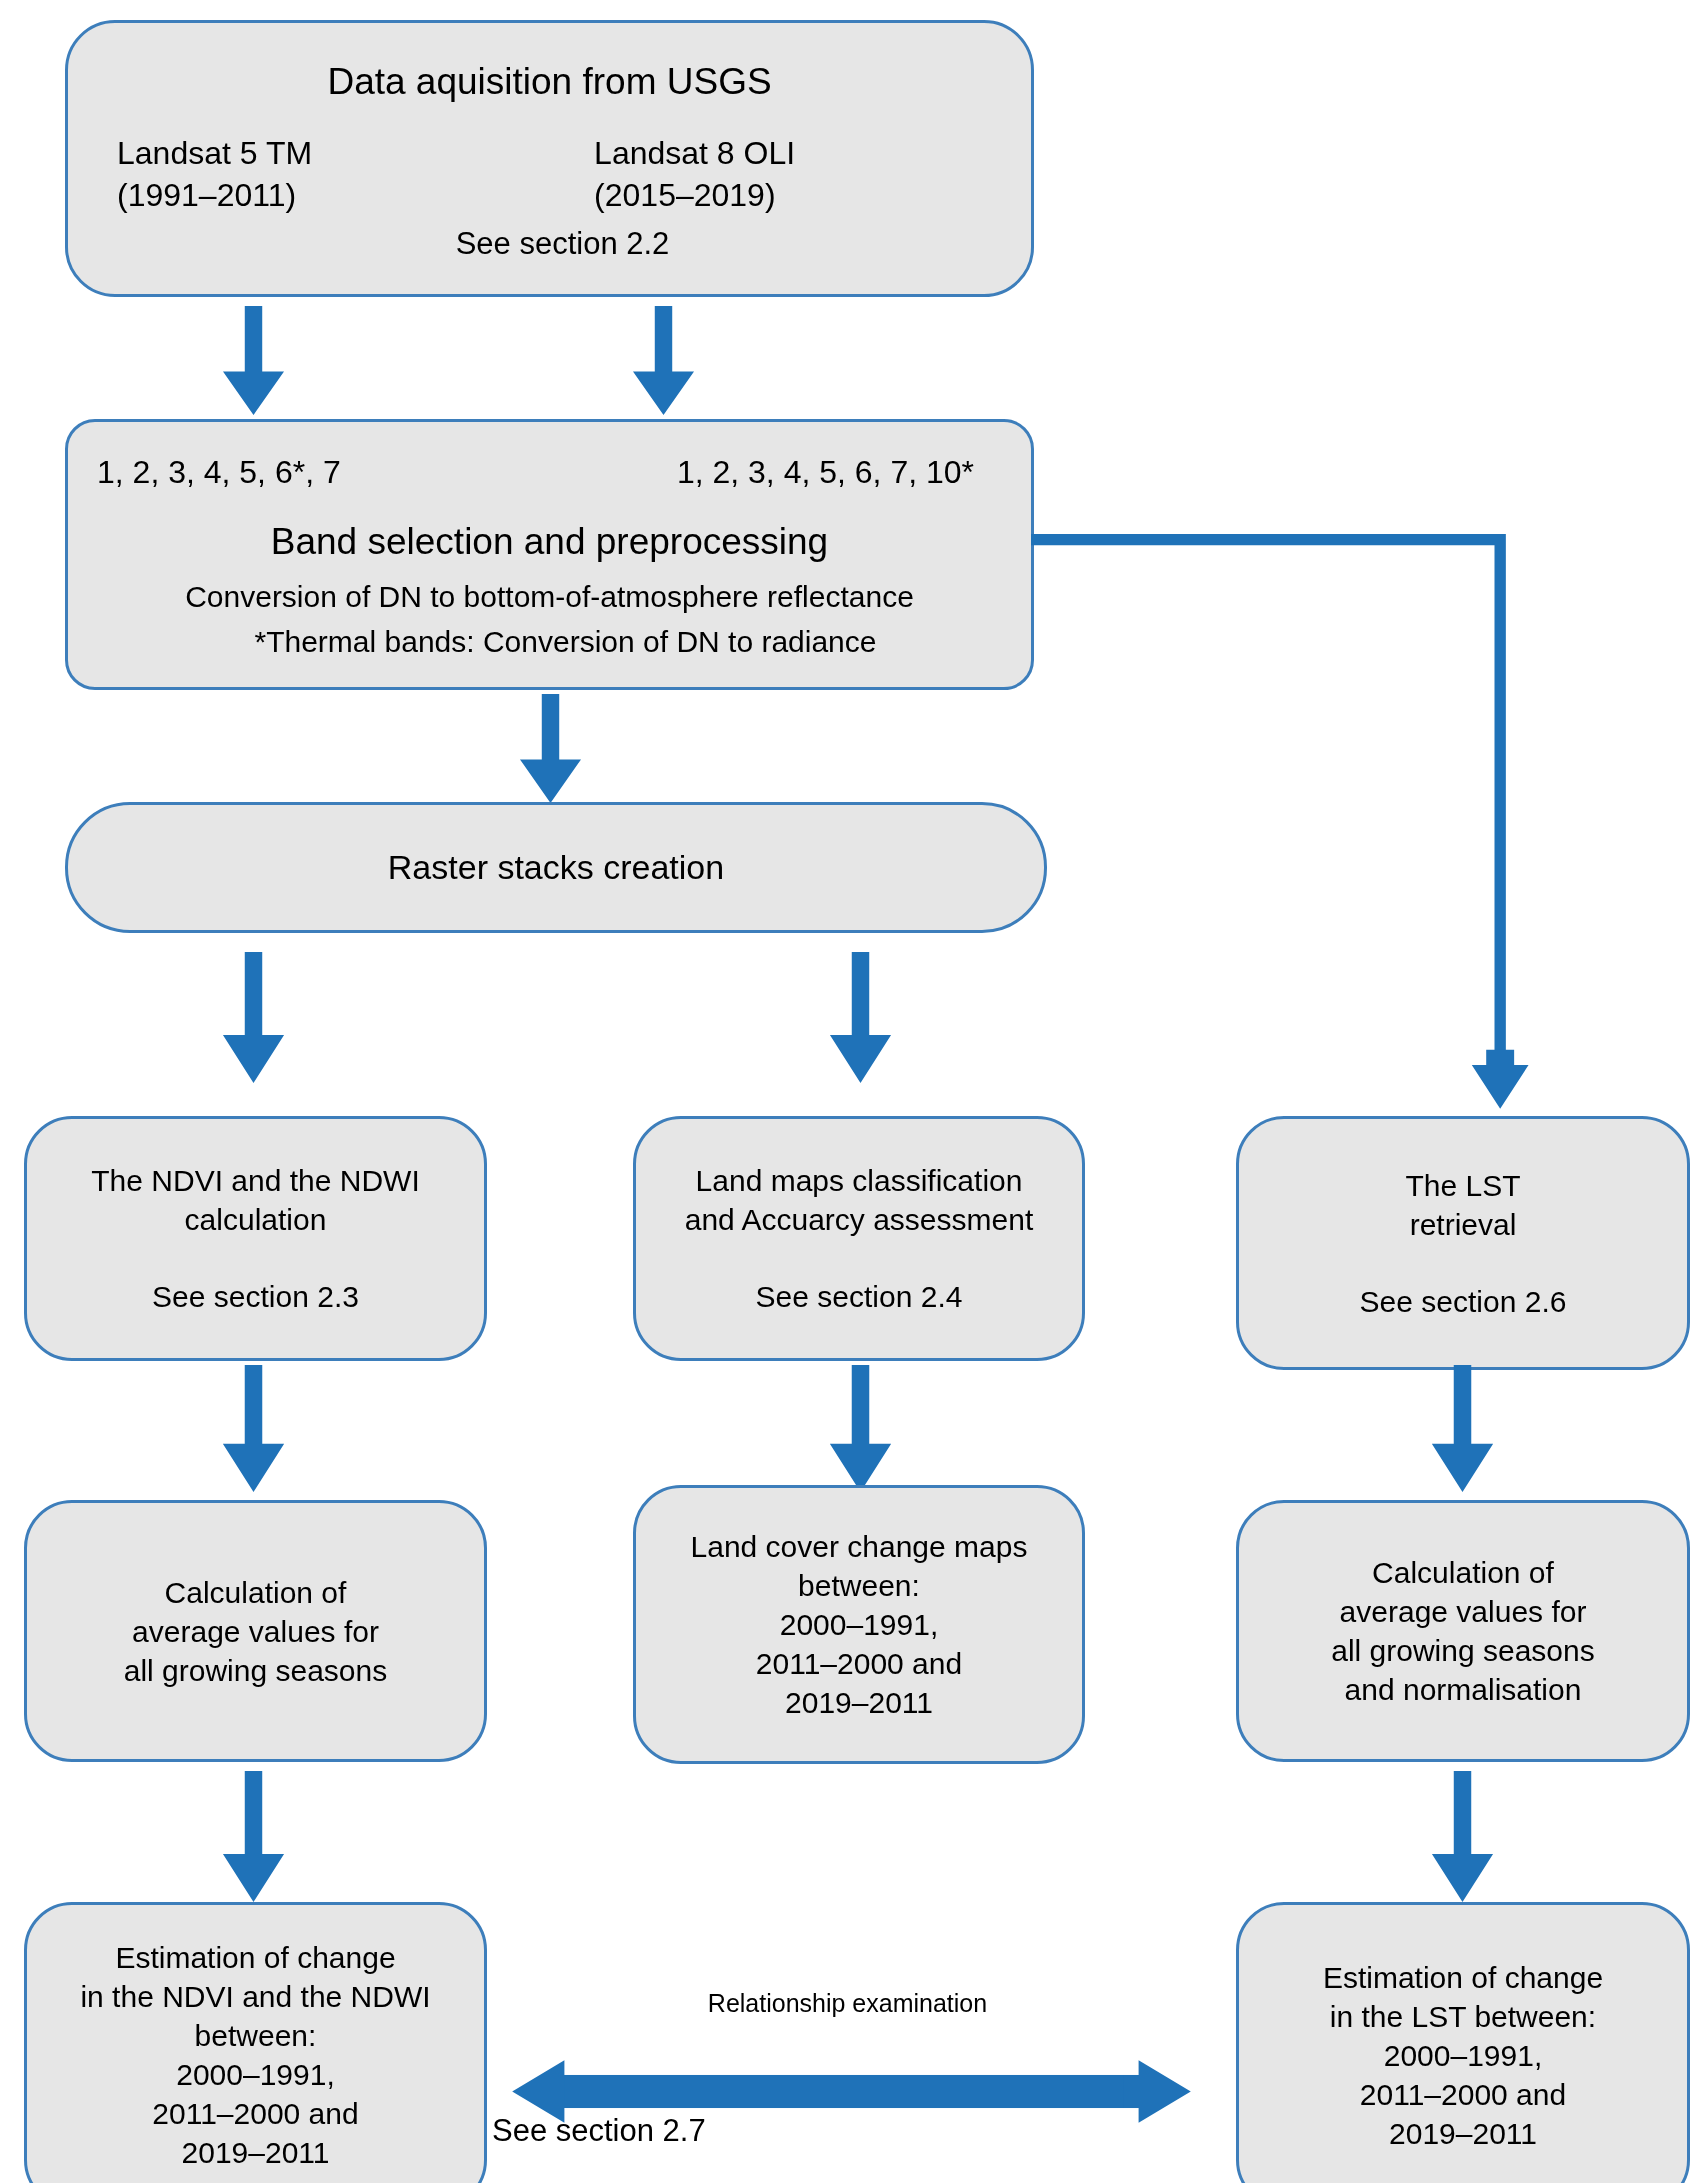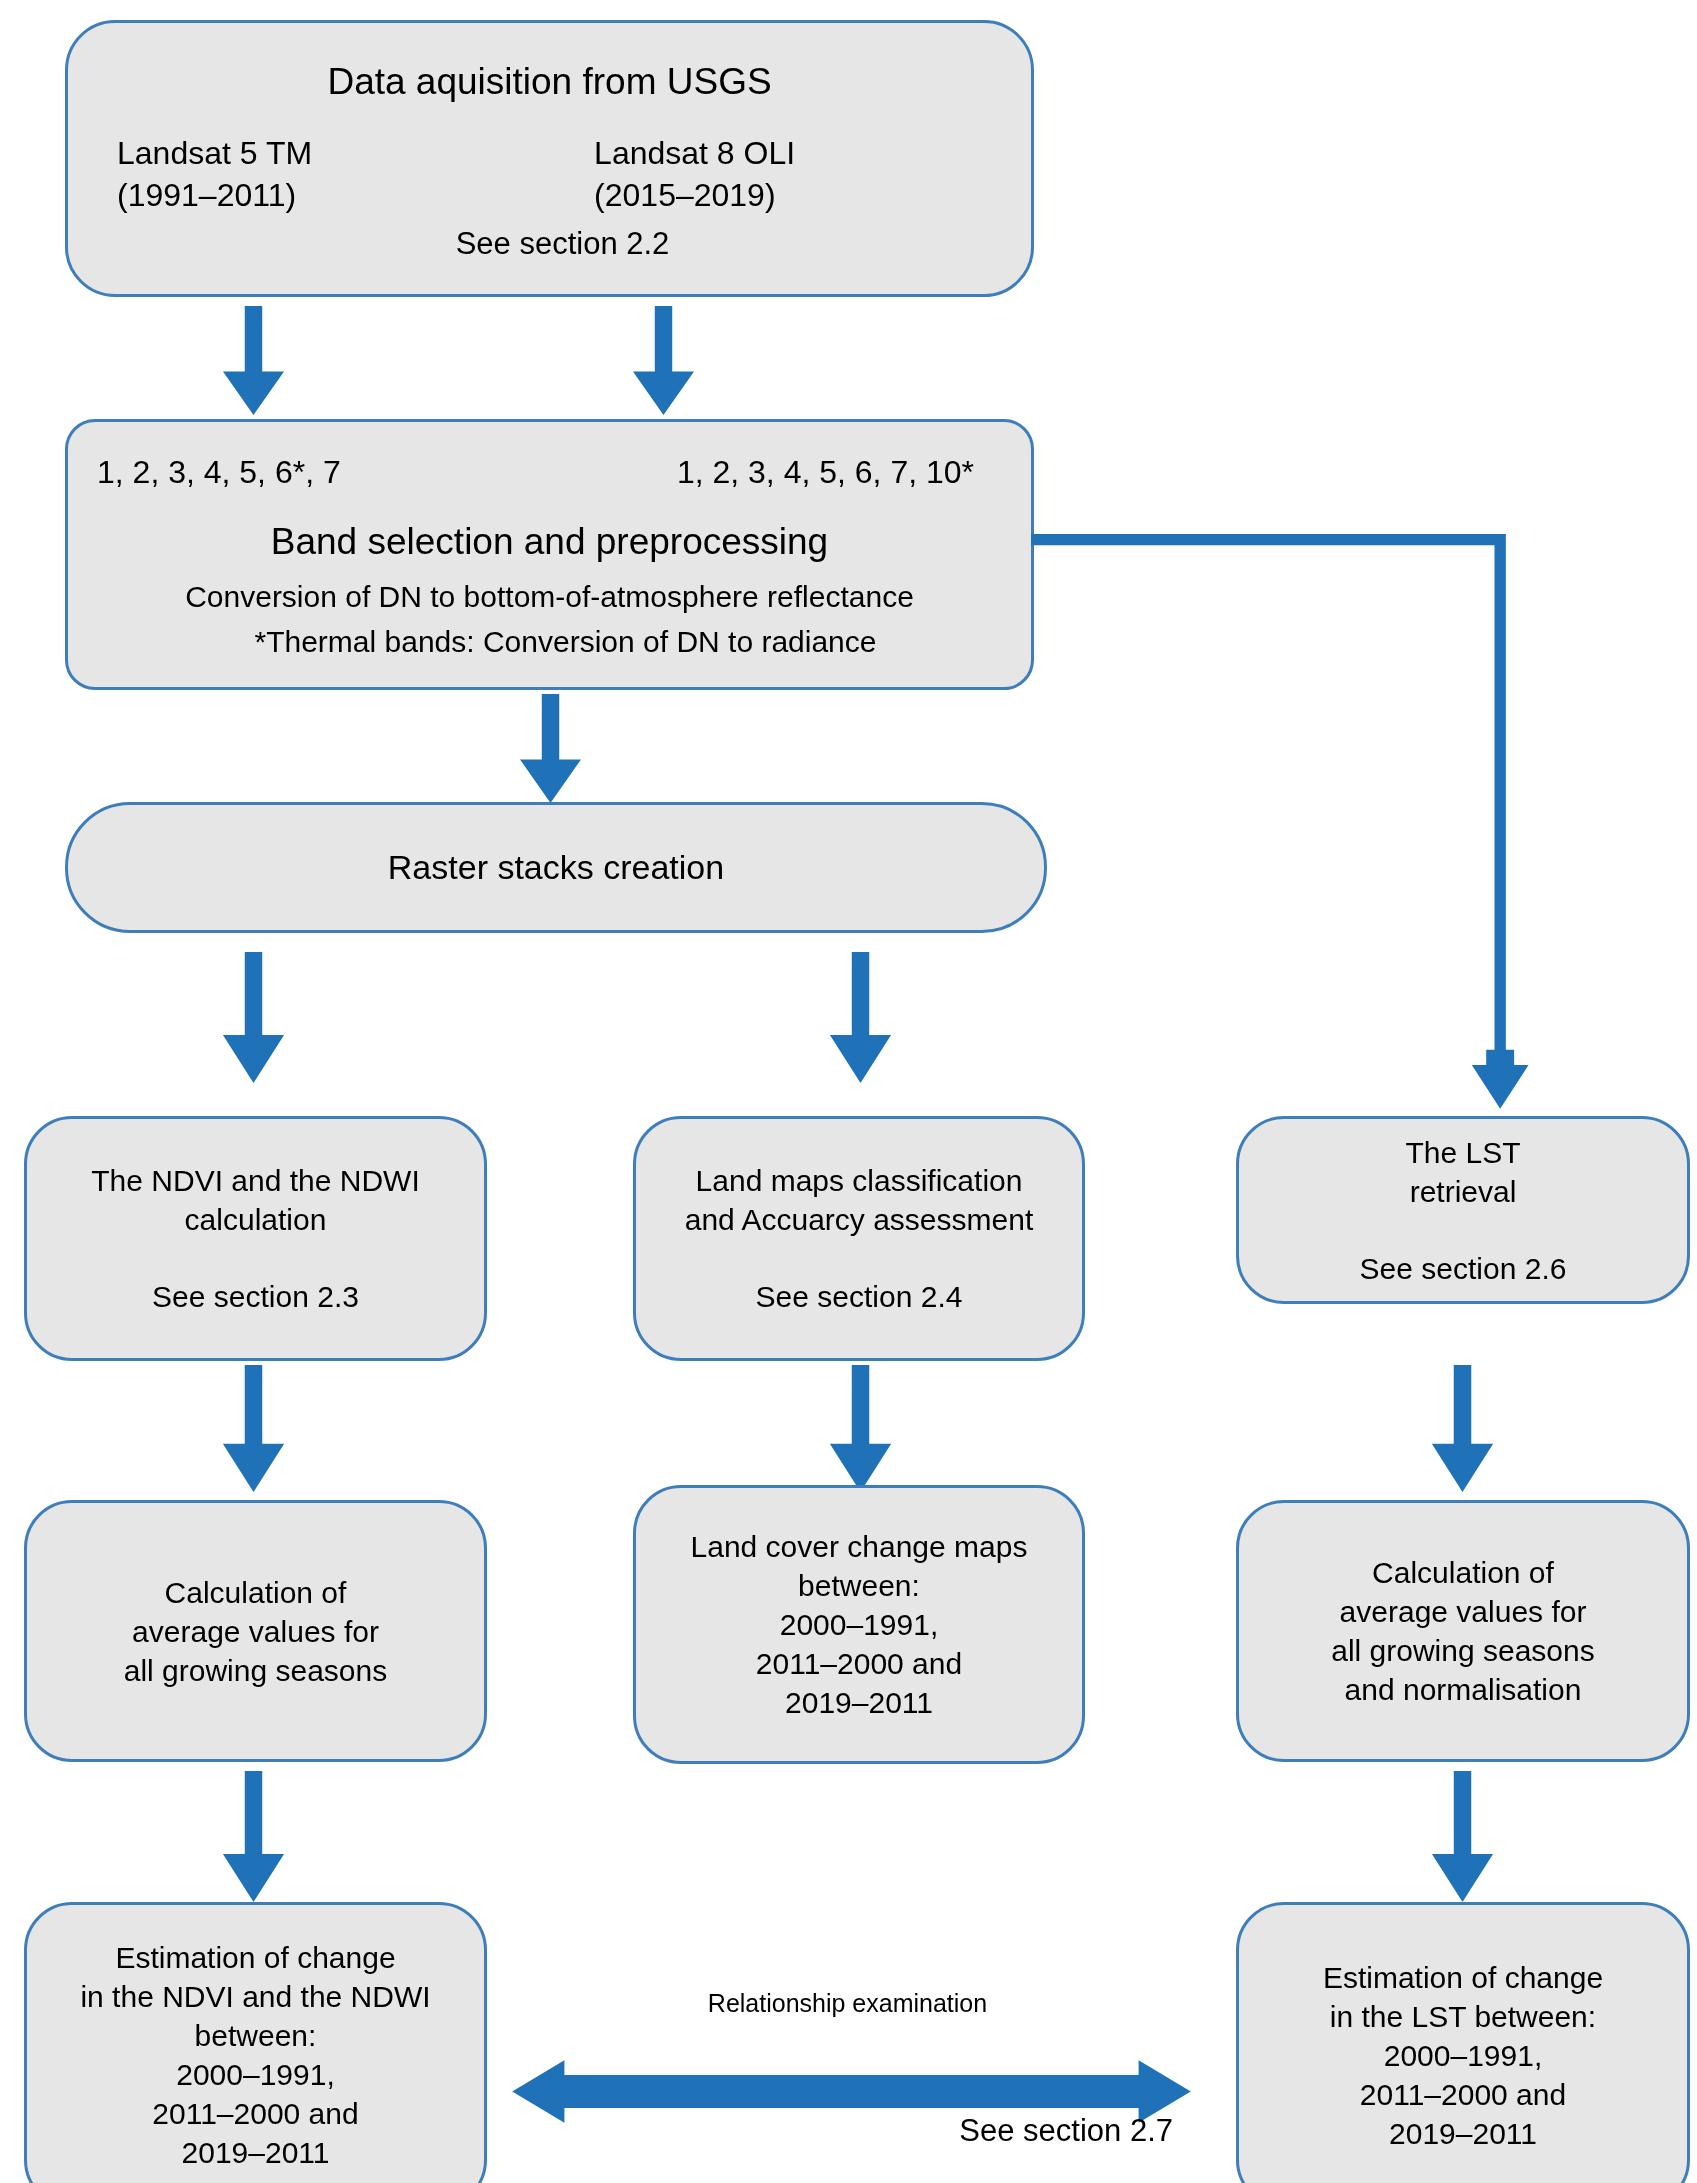--- a/index.html
+++ b/index.html
@@ -168,21 +168,21 @@
     <span class="fs-body tline">See section 2.3</span>
   </div>
 
   <div class="node" style="left:633px; top:1116px; width:452px; height:245px; border-radius:48px;">
     <span class="fs-body tline">Land maps classification</span>
     <span class="fs-body tline">and Accuarcy assessment</span>
     <div class="gap-lg"></div>
     <span class="fs-body tline">See section 2.4</span>
   </div>
 
-  <div class="node" style="left:1236px; top:1116px; width:454px; height:188px; border-radius:48px;">
+  <div class="node" style="left:1236px; top:1116px; width:454px; height:254px; border-radius:48px;">
     <span class="fs-body tline">The LST</span>
     <span class="fs-body tline">retrieval</span>
     <div class="gap-lg"></div>
     <span class="fs-body tline">See section 2.6</span>
   </div>
 
   <div class="arrow" style="left:214px; top:1365px;">
     <svg width="79" height="127" viewBox="0 0 180 290">
       <path d="M70 0 L110 0 L110 180 L160 180 L90 290 L20 180 L70 180 Z" fill="#1f72b8"></path>
     </svg>
@@ -254,18 +254,18 @@
   <div class="arrow" style="left:511px; top:2048px;">
     <svg width="681" height="87" viewBox="0 0 1560 200">
       <path d="M0 100
                L120 28 L120 62 L155 62 L155 138 L120 138 L120 172 Z" fill="#1f72b8"></path>
       <rect x="120" y="62" width="1320" height="76" fill="#1f72b8"></rect>
       <path d="M1560 100
                L1440 28 L1440 62 L1405 62 L1405 138 L1440 138 L1440 172 Z" fill="#1f72b8"></path>
     </svg>
   </div>
 
-  <div style="position:absolute; left:474px; top:2113px; width:699px; text-align:right;">
+  <div style="position:absolute; left:492px; top:2113px; width:699px; text-align:left;">
     <span style="font-size:31px;">See section 2.7</span>
   </div>
 
 </div>
 
 
 </body></html>

